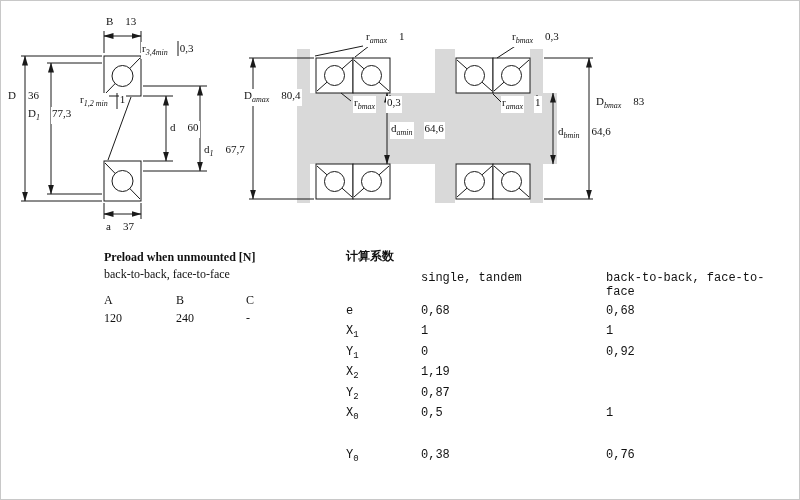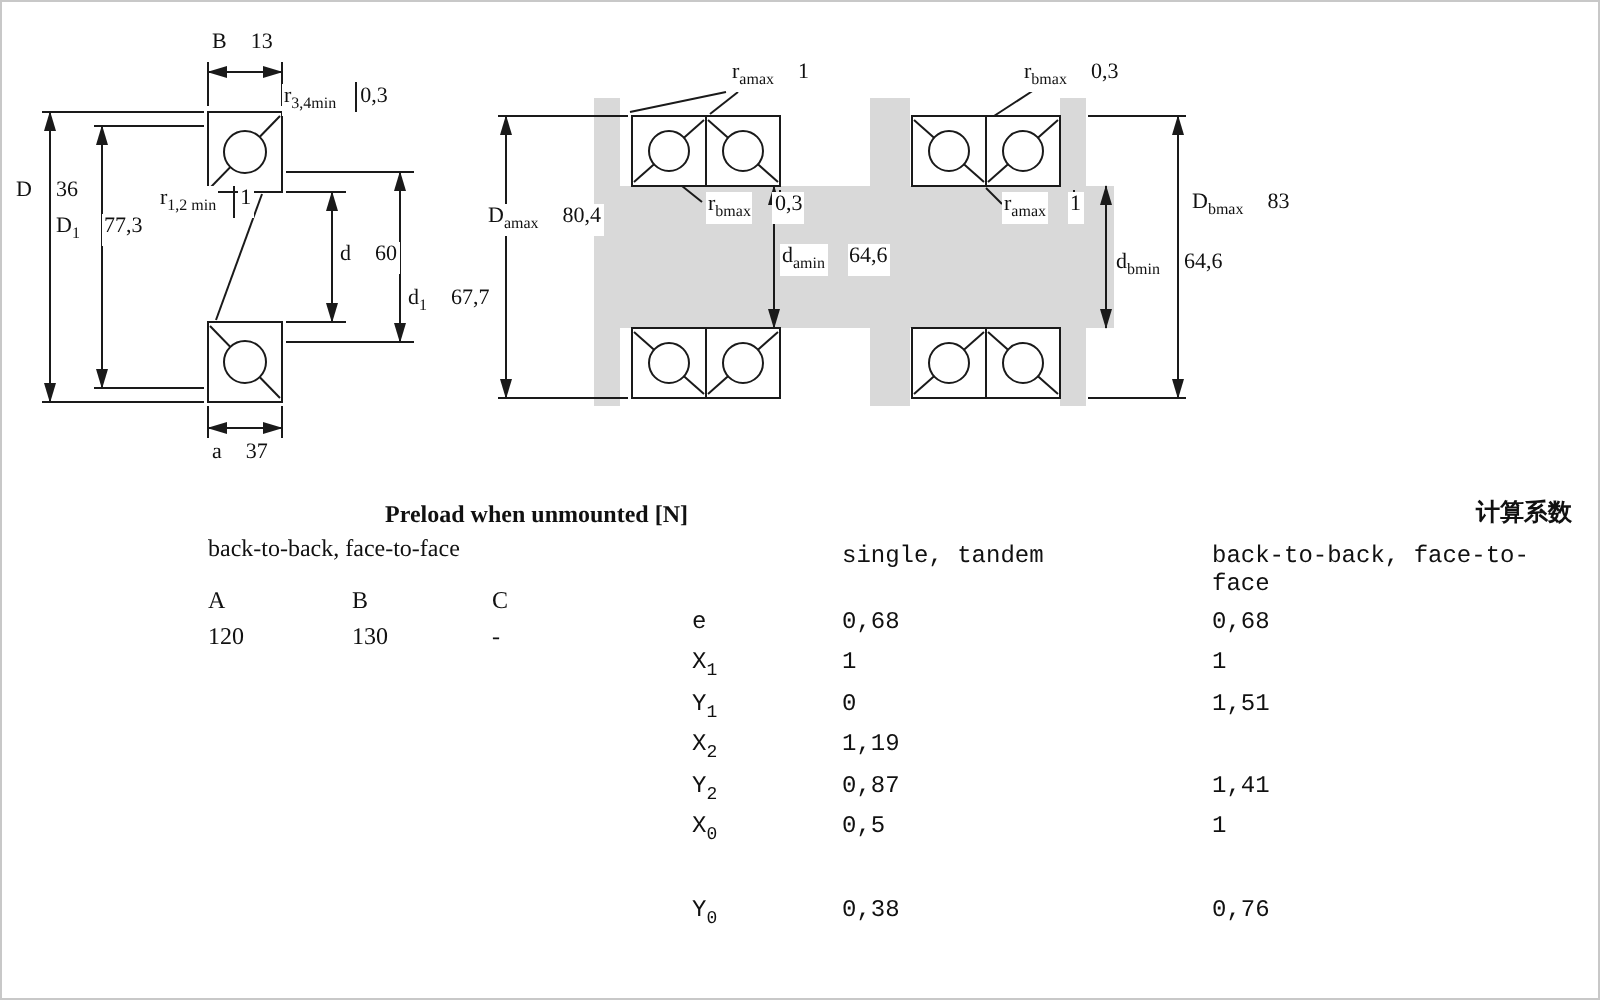--- a/index.html
+++ b/index.html
@@ -4,25 +4,25 @@
 <style>
   * { margin:0; padding:0; box-sizing:border-box; }
   html,body { background:#fff; }
   body { width:800px; height:500px; font-family:"Liberation Serif", serif; color:#111; }
   .page { position:relative; width:800px; height:500px; background:#fff; border:1px solid #c8c8c8; overflow:hidden; }
   svg.draw { position:absolute; left:0; top:0; }
 
   
   .dl { position:absolute; display:flex; gap:10px; font-size:11px; line-height:13px; white-space:nowrap; }
   .dl .part { background:#fff; padding:0 1px; }
-  .dl sub { font-size:8px; }
+  .dl sub { font-size:8px;font-style:italic; }
 
   
   .preload { position:absolute; left:103px; top:249px; width:240px; font-size:12px; line-height:14px; }
-  .t-title { font-weight:bold;text-align:right; }
+  .t-title { font-weight:bold; }
   .t-sub { margin-top:3px; }
   .p-row { display:grid; grid-template-columns:72px 70px 1fr; }
   .p-head { margin-top:12px; }
   .p-vals { margin-top:4px; }
 
   .factors { position:absolute; left:345px; top:249px; width:440px; font-size:12px; line-height:14px;font-family:Liberation Mono, monospace; }
   .f-row { display:grid; grid-template-columns:75px 185px 1fr; margin-top:2px; }
   .f-head { margin-top:7px; }
   .f-first { margin-top:5px; }
   .extra-gap { margin-top:24px; }
@@ -180,21 +180,21 @@
   </div>
   <div class="dl" style="left:104px;top:219px">
     <span class="part sym"><span>a</span><sub></sub></span>
     <span class="part val">37</span>
   </div>
 
   <div class="dl" style="left:364px;top:29px">
     <span class="part sym"><span>r</span><sub>amax</sub></span>
     <span class="part val">1</span>
   </div>
-  <div class="dl" style="left:242px;top:101px">
+  <div class="dl" style="left:242px;top:88px">
     <span class="part sym"><span>D</span><sub>amax</sub></span>
     <span class="part val">80,4</span>
   </div>
   <div class="dl" style="left:352px;top:95px">
     <span class="part sym"><span>r</span><sub>bmax</sub></span>
     <span class="part val">0,3</span>
   </div>
   <div class="dl" style="left:389px;top:121px">
     <span class="part sym"><span>d</span><sub>amin</sub></span>
     <span class="part val">64,6</span>
@@ -220,21 +220,21 @@
   <div class="preload">
     <div class="t-title">Preload when unmounted [N]</div>
     <div class="t-sub">back-to-back, face-to-face</div>
     <div class="p-row p-head">
       <span>A</span>
       <span>B</span>
       <span>C</span>
     </div>
     <div class="p-row p-vals">
       <span>120</span>
-      <span>130</span>
+      <span>240</span>
       <span>-</span>
     </div>
   </div>
 
   <div class="factors">
     <div class="t-title">计算系数</div>
     <div class="f-row f-head">
       <span></span>
       <span>single, tandem</span>
       <span>back-to-back, face-to-face</span>
@@ -246,30 +246,29 @@
       <span>0,68</span>
     </div>
     <div class="f-row">
       <span class="f-sym"><span>X</span><sub>1</sub></span>
       <span>1</span>
       <span>1</span>
     </div>
     <div class="f-row">
       <span class="f-sym"><span>Y</span><sub>1</sub></span>
       <span>0</span>
-      <span>1,51</span>
+      <span>0,92</span>
     </div>
     <div class="f-row">
       <span class="f-sym"><span>X</span><sub>2</sub></span>
       <span>1,19</span>
     </div>
     <div class="f-row">
       <span class="f-sym"><span>Y</span><sub>2</sub></span>
       <span>0,87</span>
-      <span>1,41</span>
     </div>
     <div class="f-row">
       <span class="f-sym"><span>X</span><sub>0</sub></span>
       <span>0,5</span>
       <span>1</span>
     </div>
     <div class="f-row extra-gap">
       <span class="f-sym"><span>Y</span><sub>0</sub></span>
       <span>0,38</span>
       <span>0,76</span>

